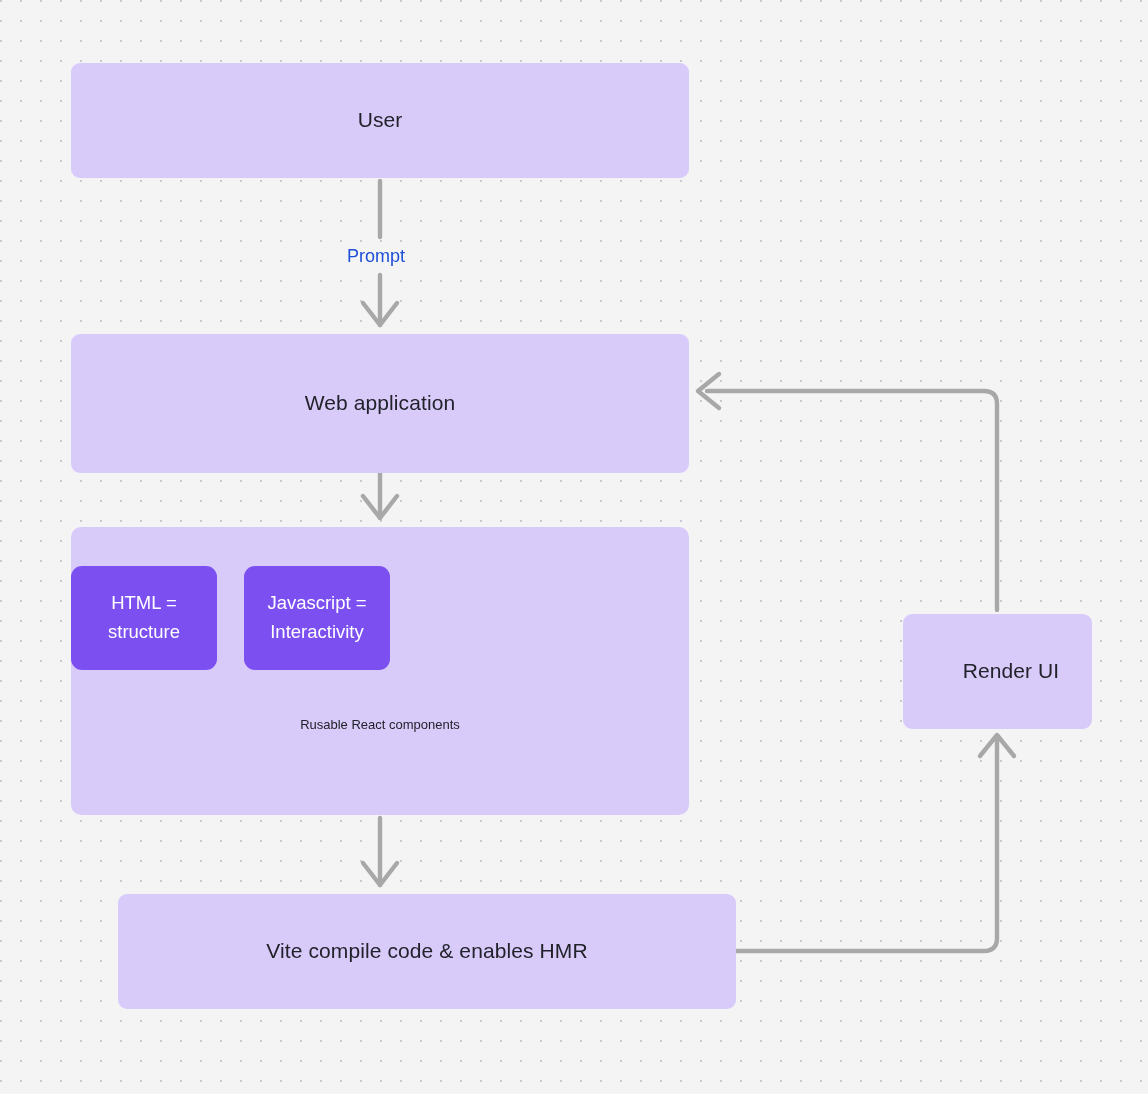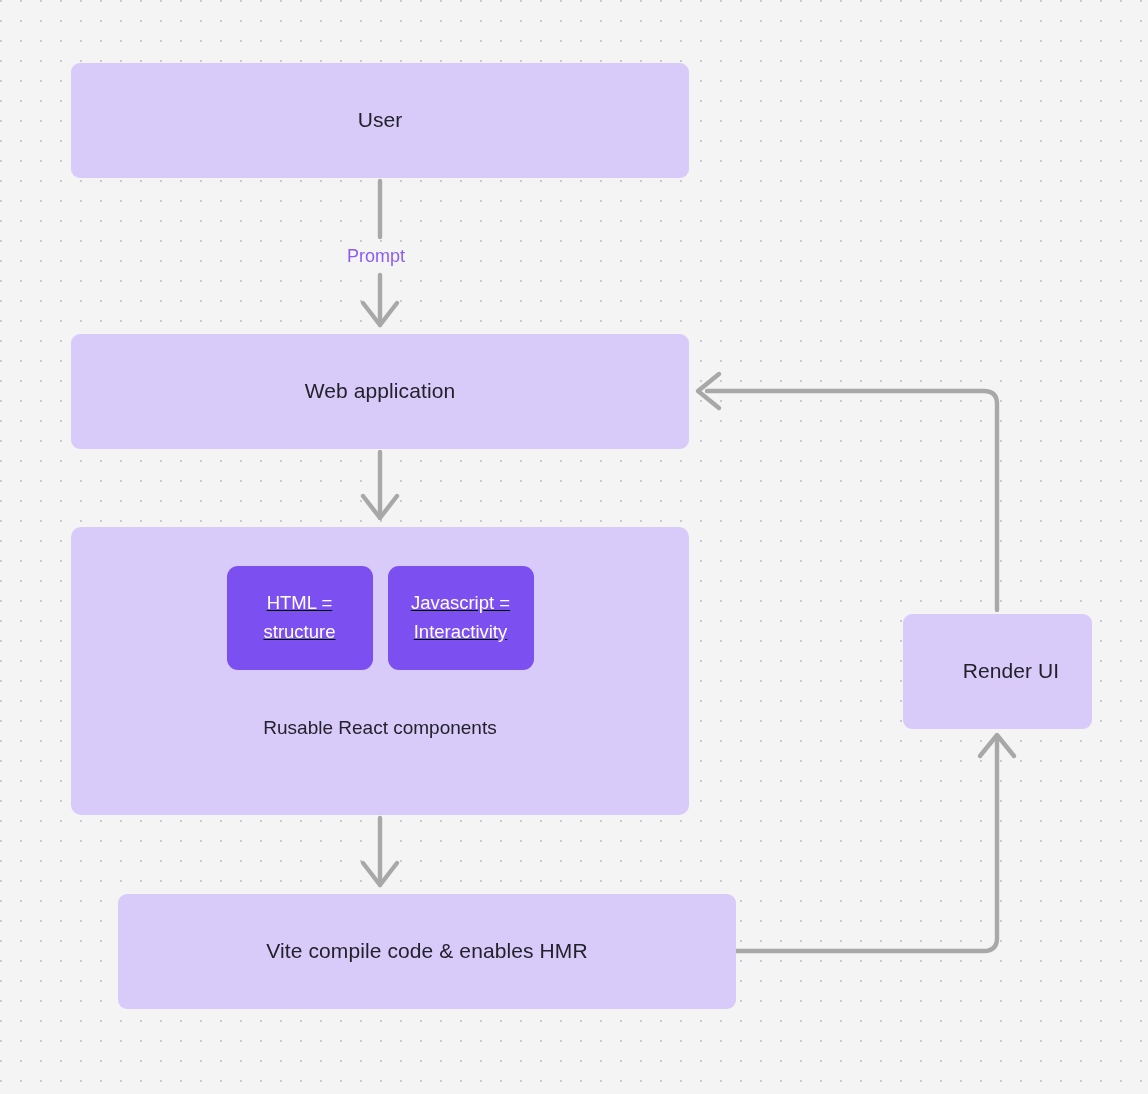--- a/index.html
+++ b/index.html
@@ -38,35 +38,34 @@
     color: #22222b;
     font-size: 21px;
     line-height: 1.35;
     text-align: center;
     letter-spacing: 0.1px;
     white-space: pre-line;
   }
 
   
   #node-user      { left: 71px;  top: 63px;  width: 618px; height: 115px; }
-  #node-webapp    { left: 71px;  top: 334px; width: 618px; height: 115px; }
+  #node-webapp    { left: 71px;  top: 334px; width: 618px; height: 139px; }
   #node-components{ left: 71px;  top: 527px; width: 618px; height: 288px; border-radius: 10px; display: block; }
   #node-vite      { left: 71px;  top: 894px; width: 618px; height: 115px; margin-left: 47px; }
   #node-render    { left: 903px; top: 614px; width: 189px; height: 115px; padding-left: 27px; }
 
   
   .chip-row {
     position: absolute;
     left: 0;
     top: 39px;
     width: 618px;
     display: flex;
-    justify-content: center;
-    gap: 15px;
-    text-decoration: underline;
+    justify-content: flex-start;
+    gap: 27px;
   }
   .chip {
     box-sizing: border-box;
     width: 146px;
     height: 104px;
     border-radius: 11px;
     background: #7c4ff0;
     display: flex;
     align-items: center;
     justify-content: center;
@@ -79,27 +78,27 @@
     white-space: pre-line;
   }
 
   .components-caption {
     position: absolute;
     left: 0;
     top: 190px;
     width: 618px;
     text-align: center;
     color: #22222b;
-    font-size: 19px;
+    font-size: 13px;
   }
 
   
   .edge-label {
     position: absolute;
-    color: #8b5cf6;
+    color: #1d4ed8;
     font-size: 18px;
     background: #f4f4f4;
     padding: 1px 7px;
     white-space: nowrap;
   }
   #edge-label-prompt { left: 340px; top: 245px; }
 
   svg.edges {
     position: absolute;
     left: 0;

